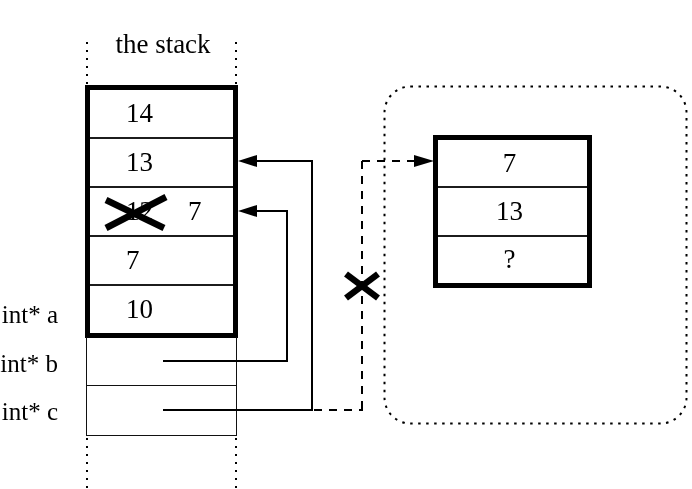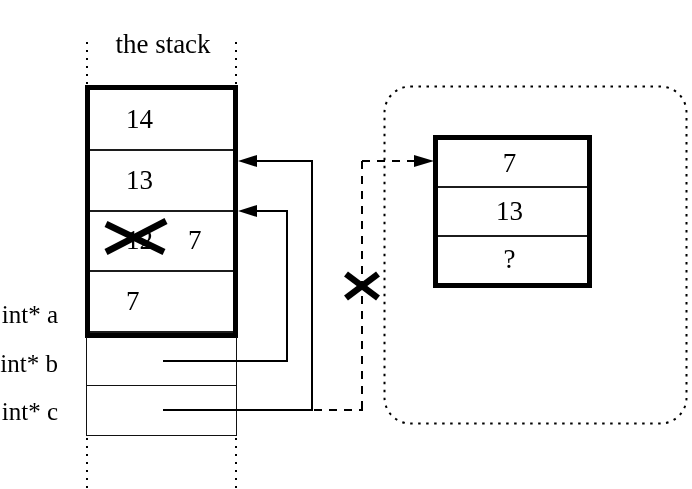--- a/index.html
+++ b/index.html
@@ -55,20 +55,23 @@
       <span>12</span>
       <span class="replacement7">7</span>
       <svg class="xmark" style="left:12px;top:6px;" width="68" height="38" viewBox="0 0 68 38">
         <line x1="4" y1="6" x2="62" y2="34" stroke="#000" stroke-width="6.5"></line>
         <line x1="4" y1="34" x2="64" y2="3" stroke="#000" stroke-width="6.5"></line>
       </svg>
     </div>
     <div class="cellrow divider">
       <span>7</span>
     </div>
+    <div class="cellrow">
+      <span>10</span>
+    </div>
   </div>
 
   <div class="thincell" style="left:86px;top:337px;width:151px;height:49px;"></div>
   <div class="thincell" style="left:86px;top:386px;width:151px;height:50px;"></div>
 
   <div class="varlabel" style="top:301px;">int* a</div>
   <div class="varlabel" style="top:350px;">int* b</div>
   <div class="varlabel" style="top:398px;">int* c</div>
 
   <div class="sline" style="left:163px;top:409px;width:150px;height:2px;"></div>

